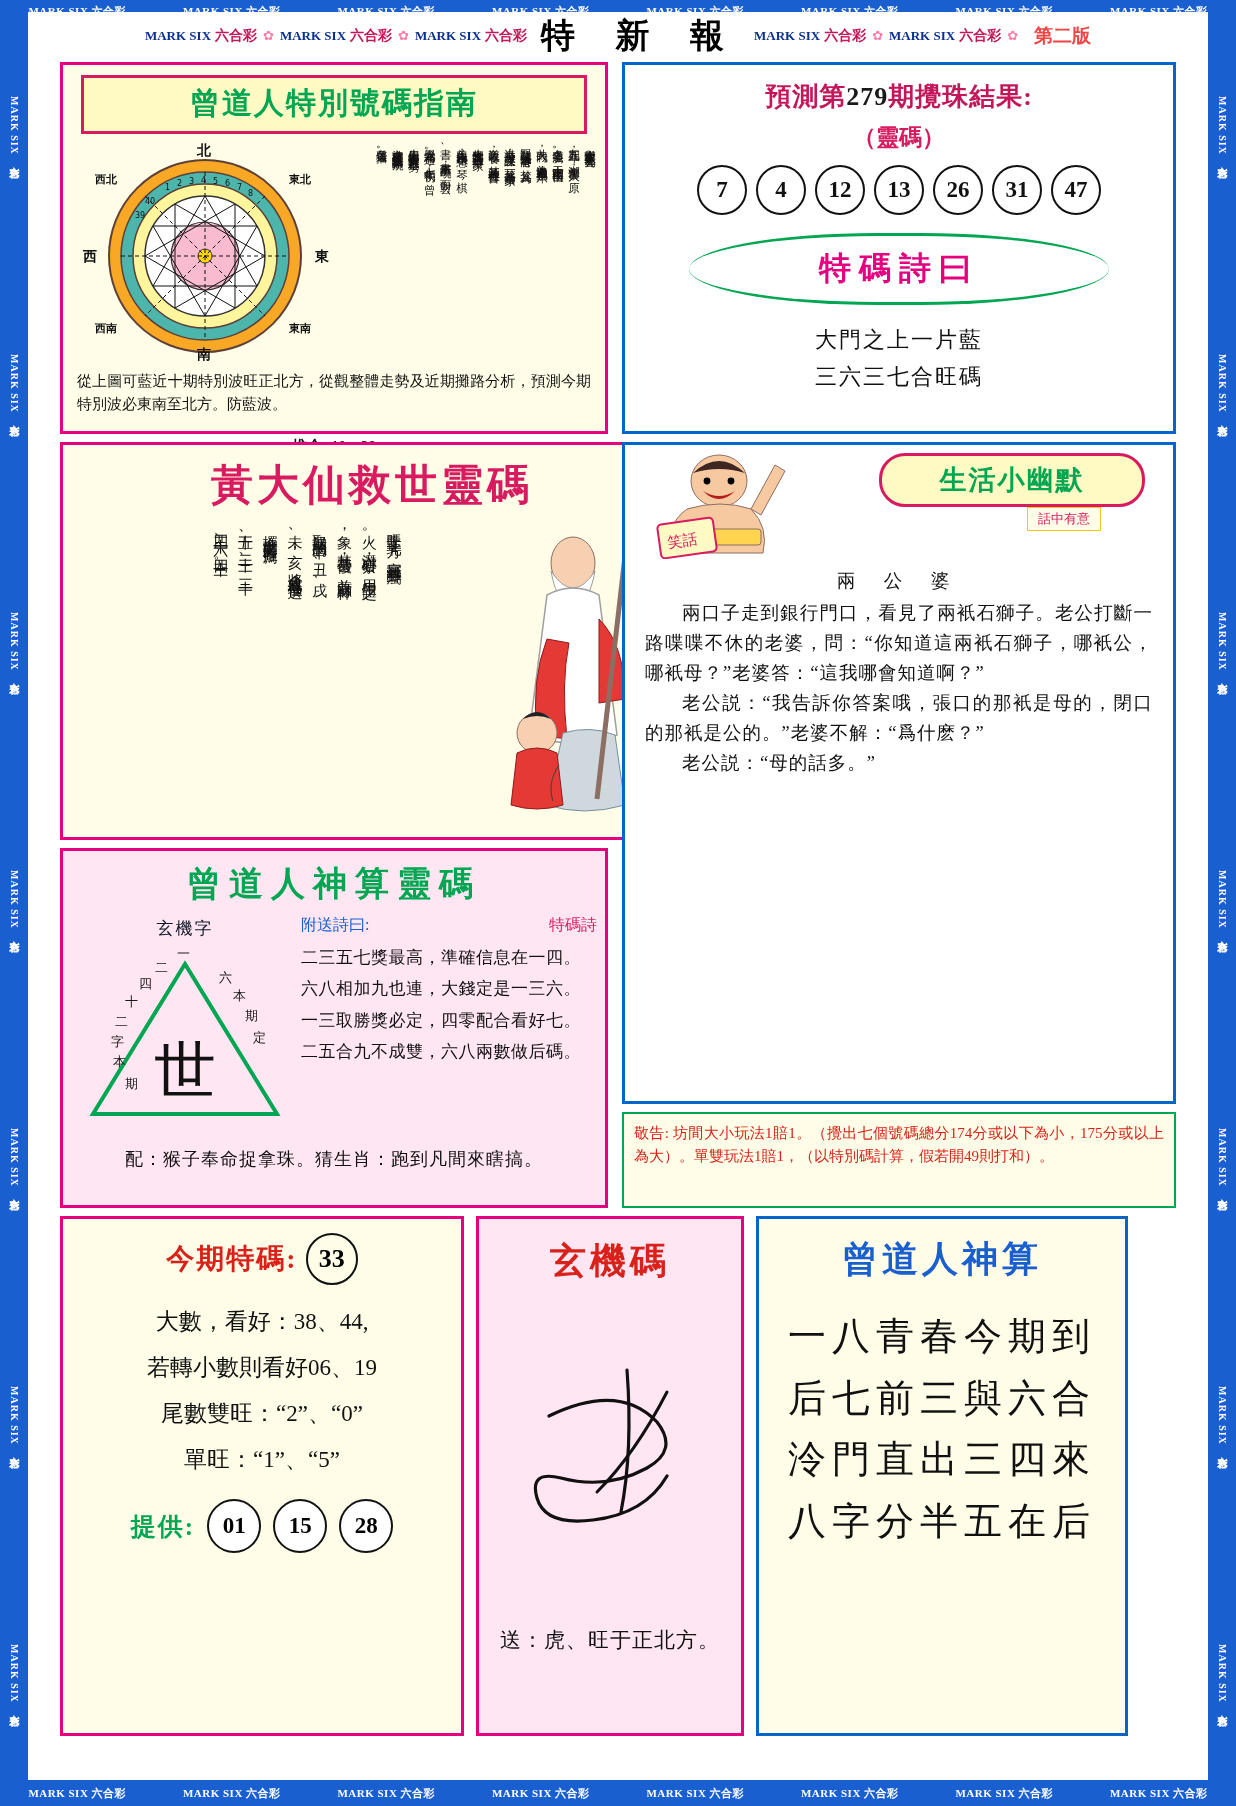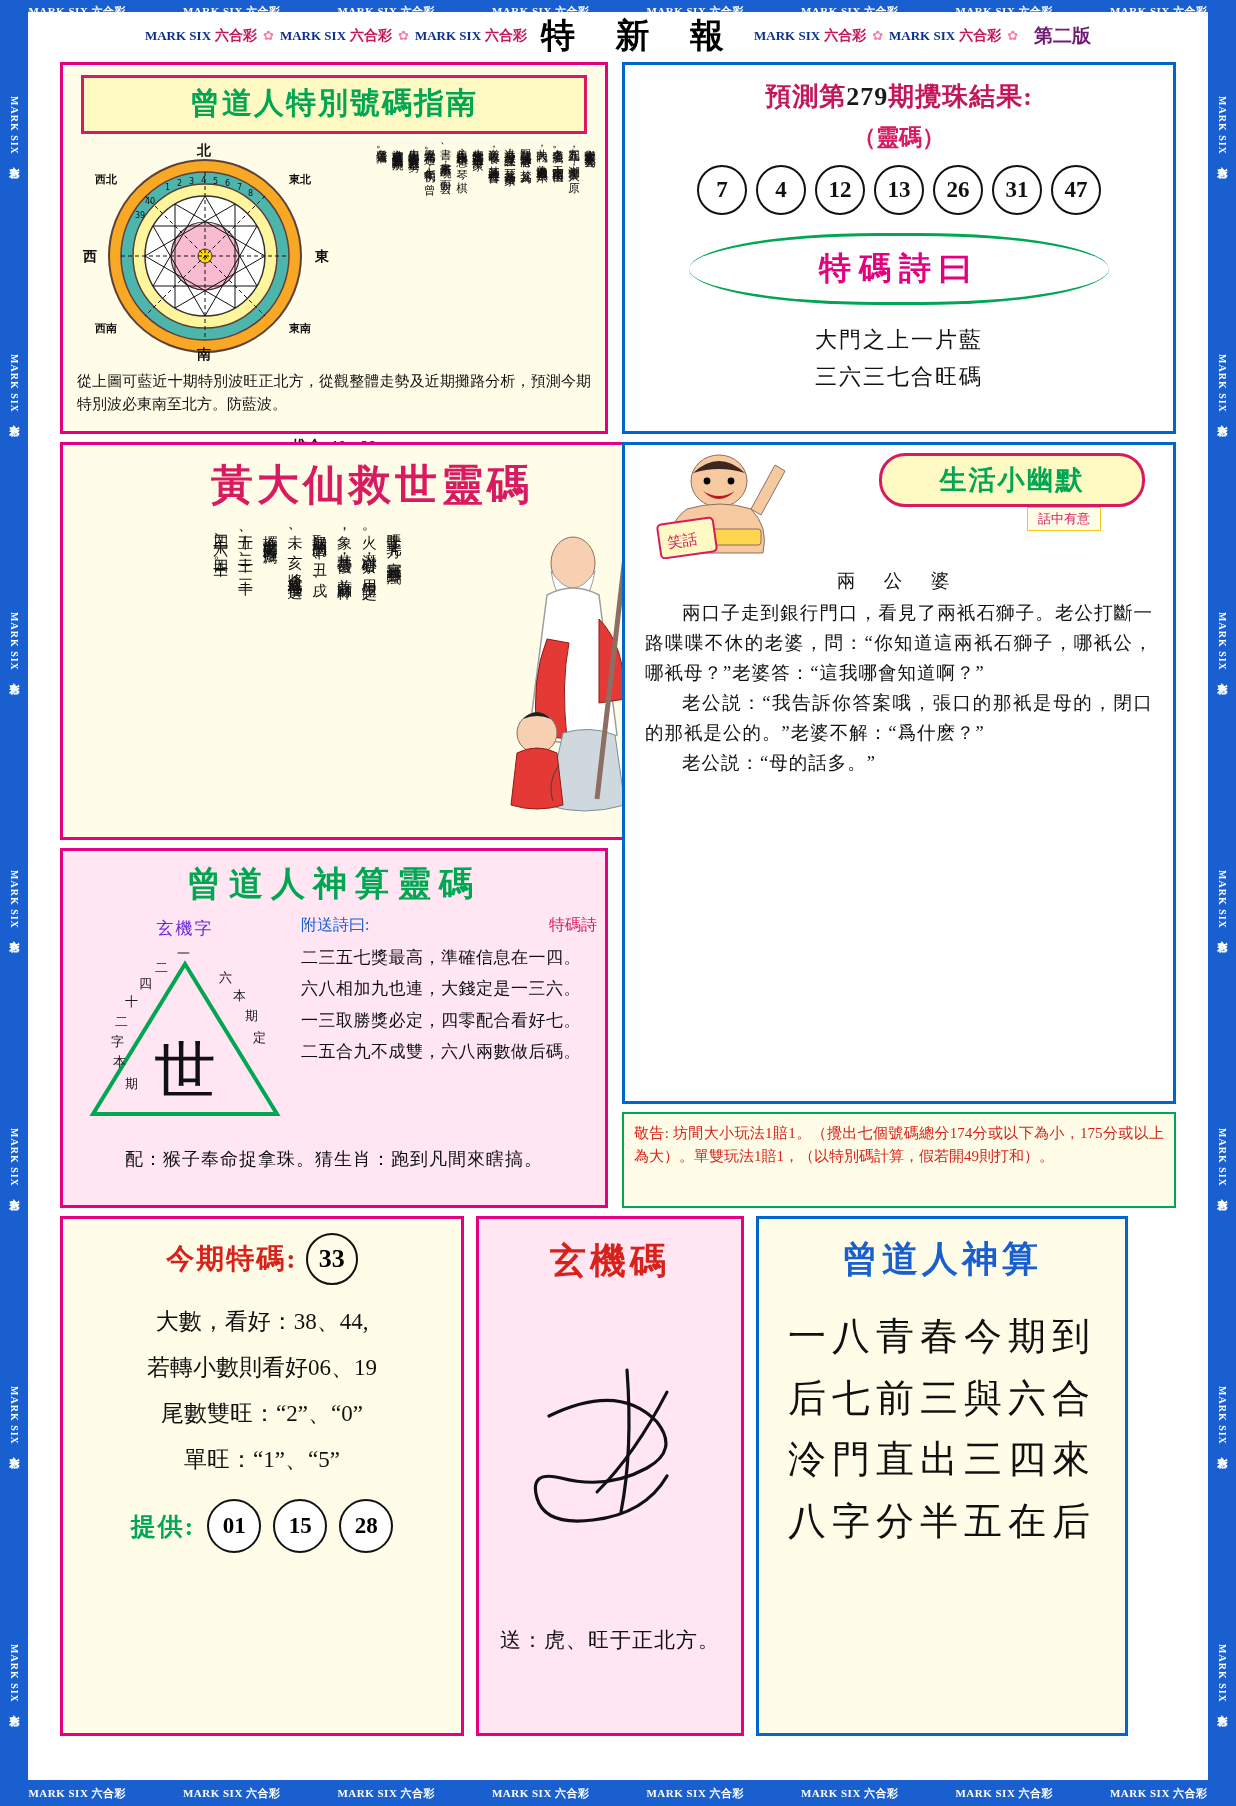--- a/index.html
+++ b/index.html
@@ -51,21 +51,21 @@
     font-size:13px;font-weight:bold;color:#0a2f8f;letter-spacing:0;
     display:flex;align-items:center;gap:4px;
   }
   .hdr-mark .cn{color:#c2185b;font-size:14px;}
   .flower{color:#ff7aa8;font-size:13px;margin:0 6px;}
   .hdr-title{
     font-size:34px;font-weight:bold;color:#000;letter-spacing:16px;
     margin:0 14px;
   }
   .hdr-edition{
-    color:#701a75;font-size:19px;font-weight:bold;margin-left:10px;
+    color:#ef4444;font-size:19px;font-weight:bold;margin-left:10px;
   }
   
   .content{
     position:absolute;left:52px;top:56px;width:1132px;height:1690px;
   }
   .box{position:absolute;box-sizing:border-box;}
 
   
   #box-guide{
     left:8px;top:6px;width:548px;height:372px;
@@ -193,21 +193,21 @@
     left:8px;top:792px;width:548px;height:360px;
     border:3px solid #e4007f;background:#ffe6f2;
   }
   .ss-title{
     text-align:center;margin-top:10px;font-size:34px;font-weight:bold;color:#00a651;
     letter-spacing:8px;
   }
   .ss-body{position:relative;height:230px;margin-top:8px;}
   .ss-left{position:absolute;left:18px;top:2px;width:208px;height:224px;}
   .ss-left .lbl{
-    text-align:center;font-size:17px;color:#6d28d9;letter-spacing:2px;
+    text-align:center;font-size:17px;color:#0f172a;letter-spacing:2px;
   }
   .tri-wrap{position:relative;width:208px;height:190px;margin-top:2px;}
   .ss-right{position:absolute;left:238px;top:0;width:296px;}
   .ss-head{display:flex;justify-content:space-between;font-size:16px;color:#1a5fd0;margin-bottom:6px;}
   .ss-head .c2{color:#d81b60;}
   .ss-line{font-size:17px;line-height:1.85;color:#111;letter-spacing:.5px;}
   .ss-foot{
     margin:2px 16px 0 16px;font-size:18px;color:#111;text-align:center;letter-spacing:1px;
   }
 

